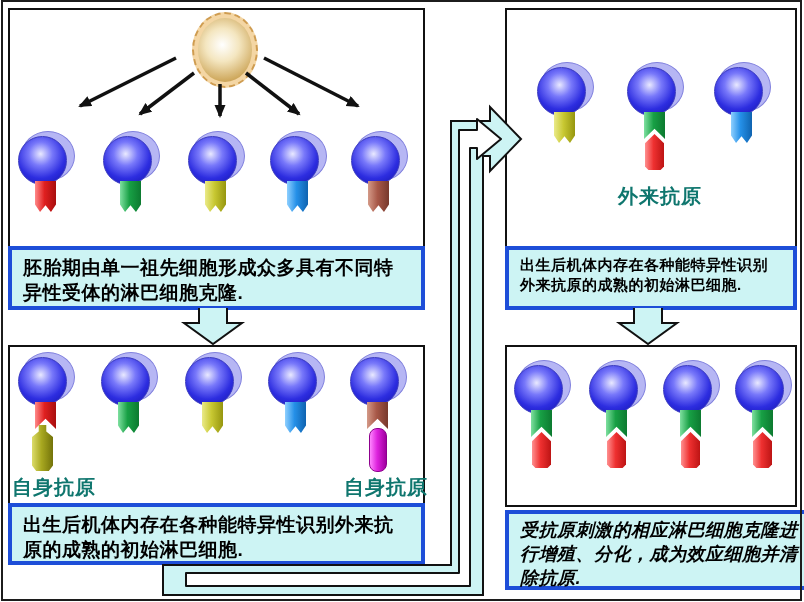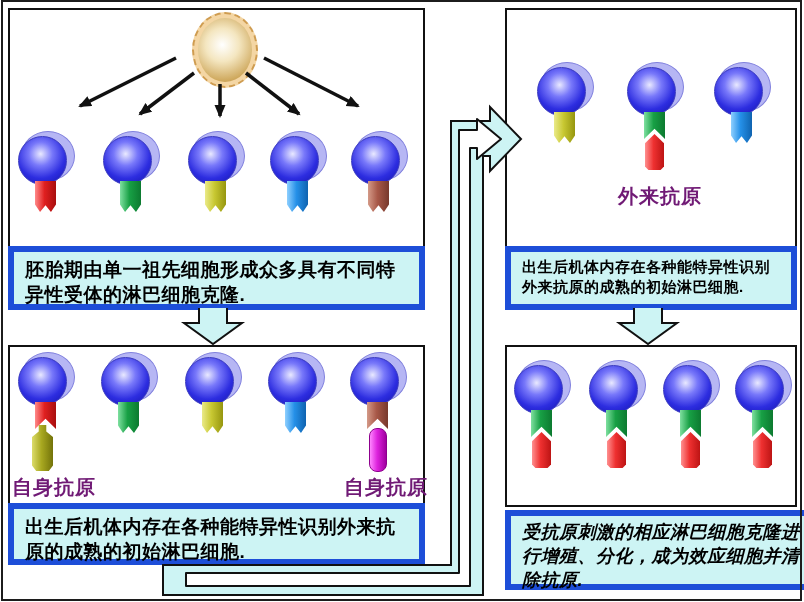--- a/index.html
+++ b/index.html
@@ -7,30 +7,30 @@
     width:804px;height:602px;position:relative;background:#ffffff;
     font-family:"Liberation Sans","DejaVu Sans",sans-serif;overflow:hidden;
   }
   .frame{position:absolute;left:1px;top:0;right:2px;bottom:1px;border:2px solid #1c1c1c;pointer-events:none;}
   .panel{position:absolute;background:#ffffff;border:2px solid #111;}
   #panel-tl{left:8px;top:8px;width:413px;height:236px;}
   #panel-bl{left:8px;top:345px;width:413px;height:156px;}
   #panel-tr{left:505px;top:8px;width:288px;height:236px;}
   #panel-br{left:505px;top:345px;width:288px;height:158px;}
   .caption{
-    position:absolute;background:#cdf4f4;border:6px solid #1d4ed8;color:#000;
+    position:absolute;background:#cdf4f4;border:4px solid #1d4ed8;color:#000;
     font-size:19px;font-weight:bold;line-height:1.32;padding:5px 11px;box-sizing:border-box;
     letter-spacing:.5px;
   }
   #cap-tl{left:8px;top:246px;width:417px;height:64px;}
   #cap-bl{left:8px;top:503px;width:417px;height:62px;}
   #cap-tr{left:505px;top:246px;width:292px;height:64px;font-size:15px;}
   #cap-br{left:505px;top:510px;width:319px;height:80px;font-size:18px;font-style:italic;}
   .antigen-label{
-    position:absolute;color:#701a75;font-size:20px;font-weight:bold;letter-spacing:1px;white-space:nowrap;
+    position:absolute;color:#0f766e;font-size:20px;font-weight:bold;letter-spacing:1px;white-space:nowrap;
   }
   #lbl-self-left{left:12px;top:474px;}
   #lbl-self-right{left:344px;top:474px;}
   #lbl-foreign{left:580px;top:183px;width:160px;text-align:center;}
   
   .cell{position:absolute;width:56px;height:124px;}
   .halo{position:absolute;left:4px;top:0;width:52px;height:48px;border-radius:50%;
         background:#b6b6f4;border:1px solid #8080dd;}
   .sphere{position:absolute;left:1px;top:5px;width:47px;height:47px;border-radius:50%;
         background:radial-gradient(circle at 46% 36%, #e9e9ff 0%, #7878fa 30%, #2d2de0 62%, #1111a8 100%);

